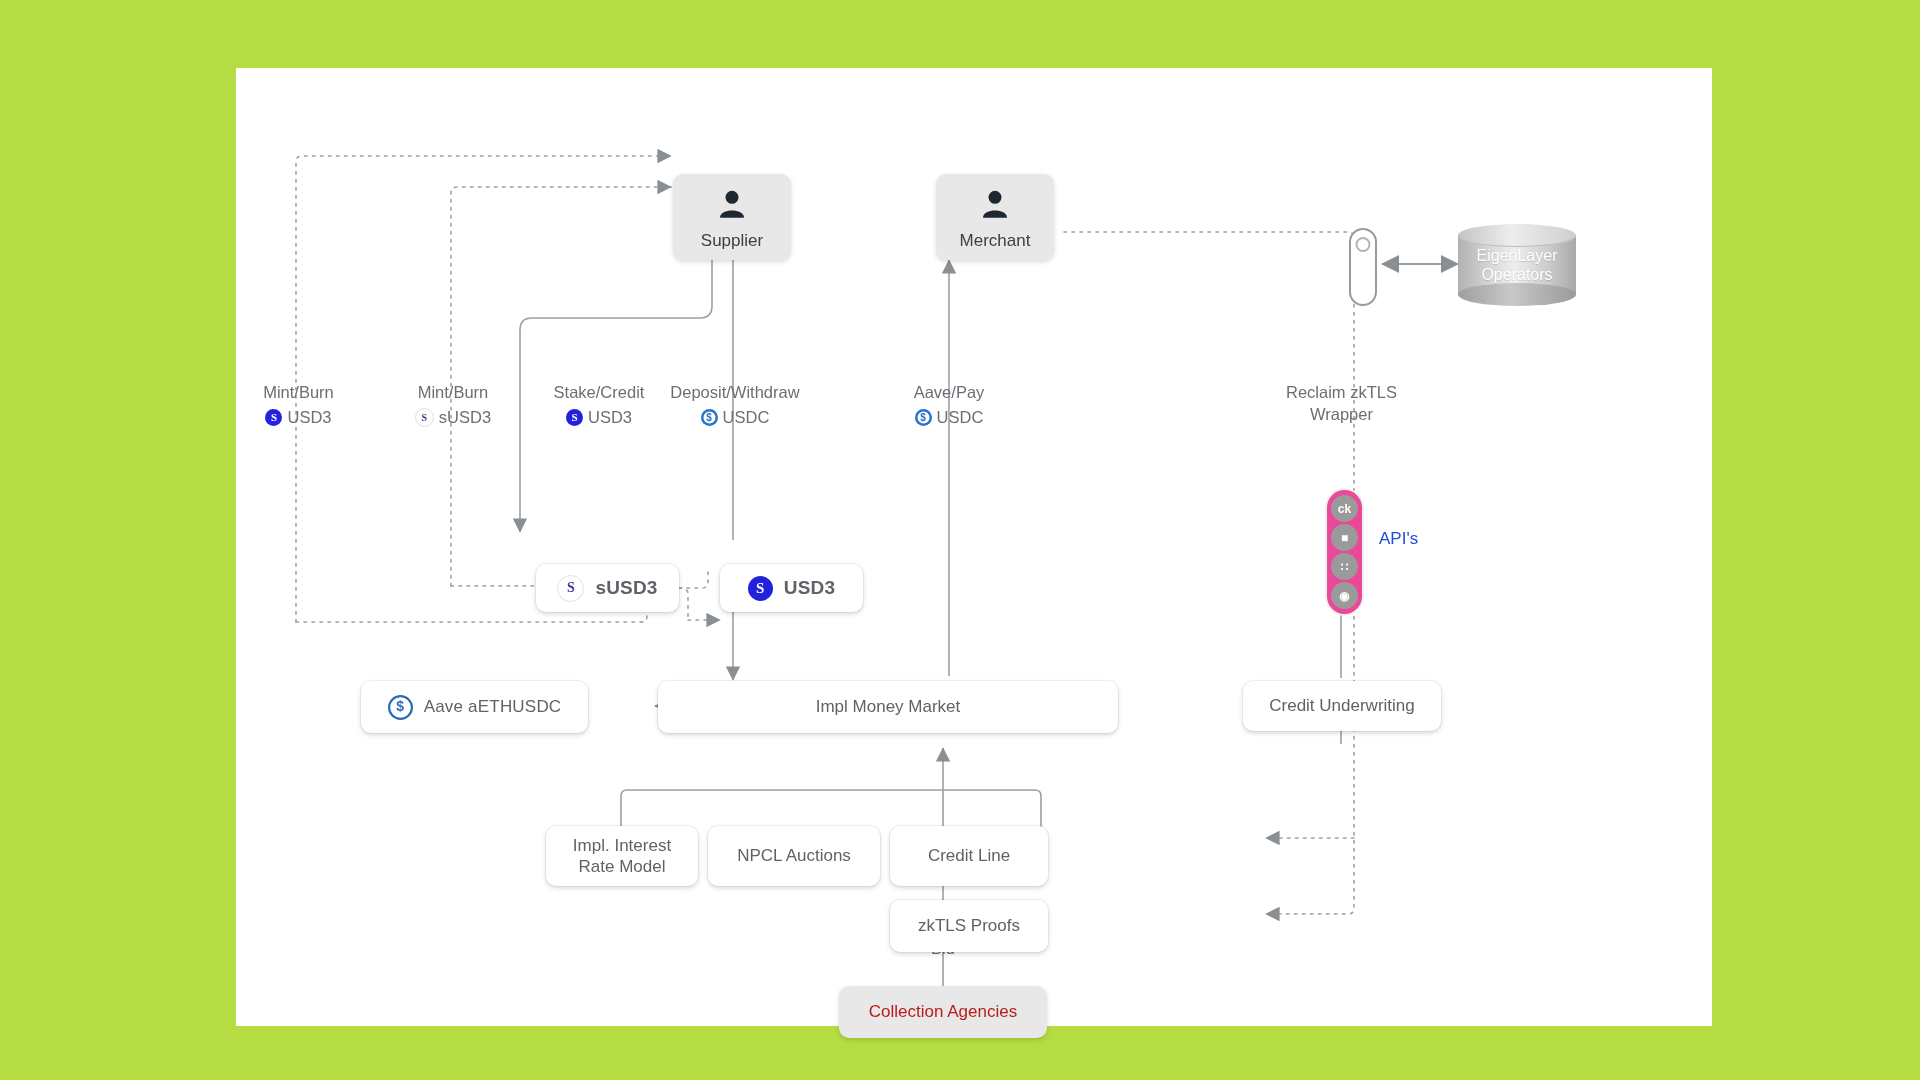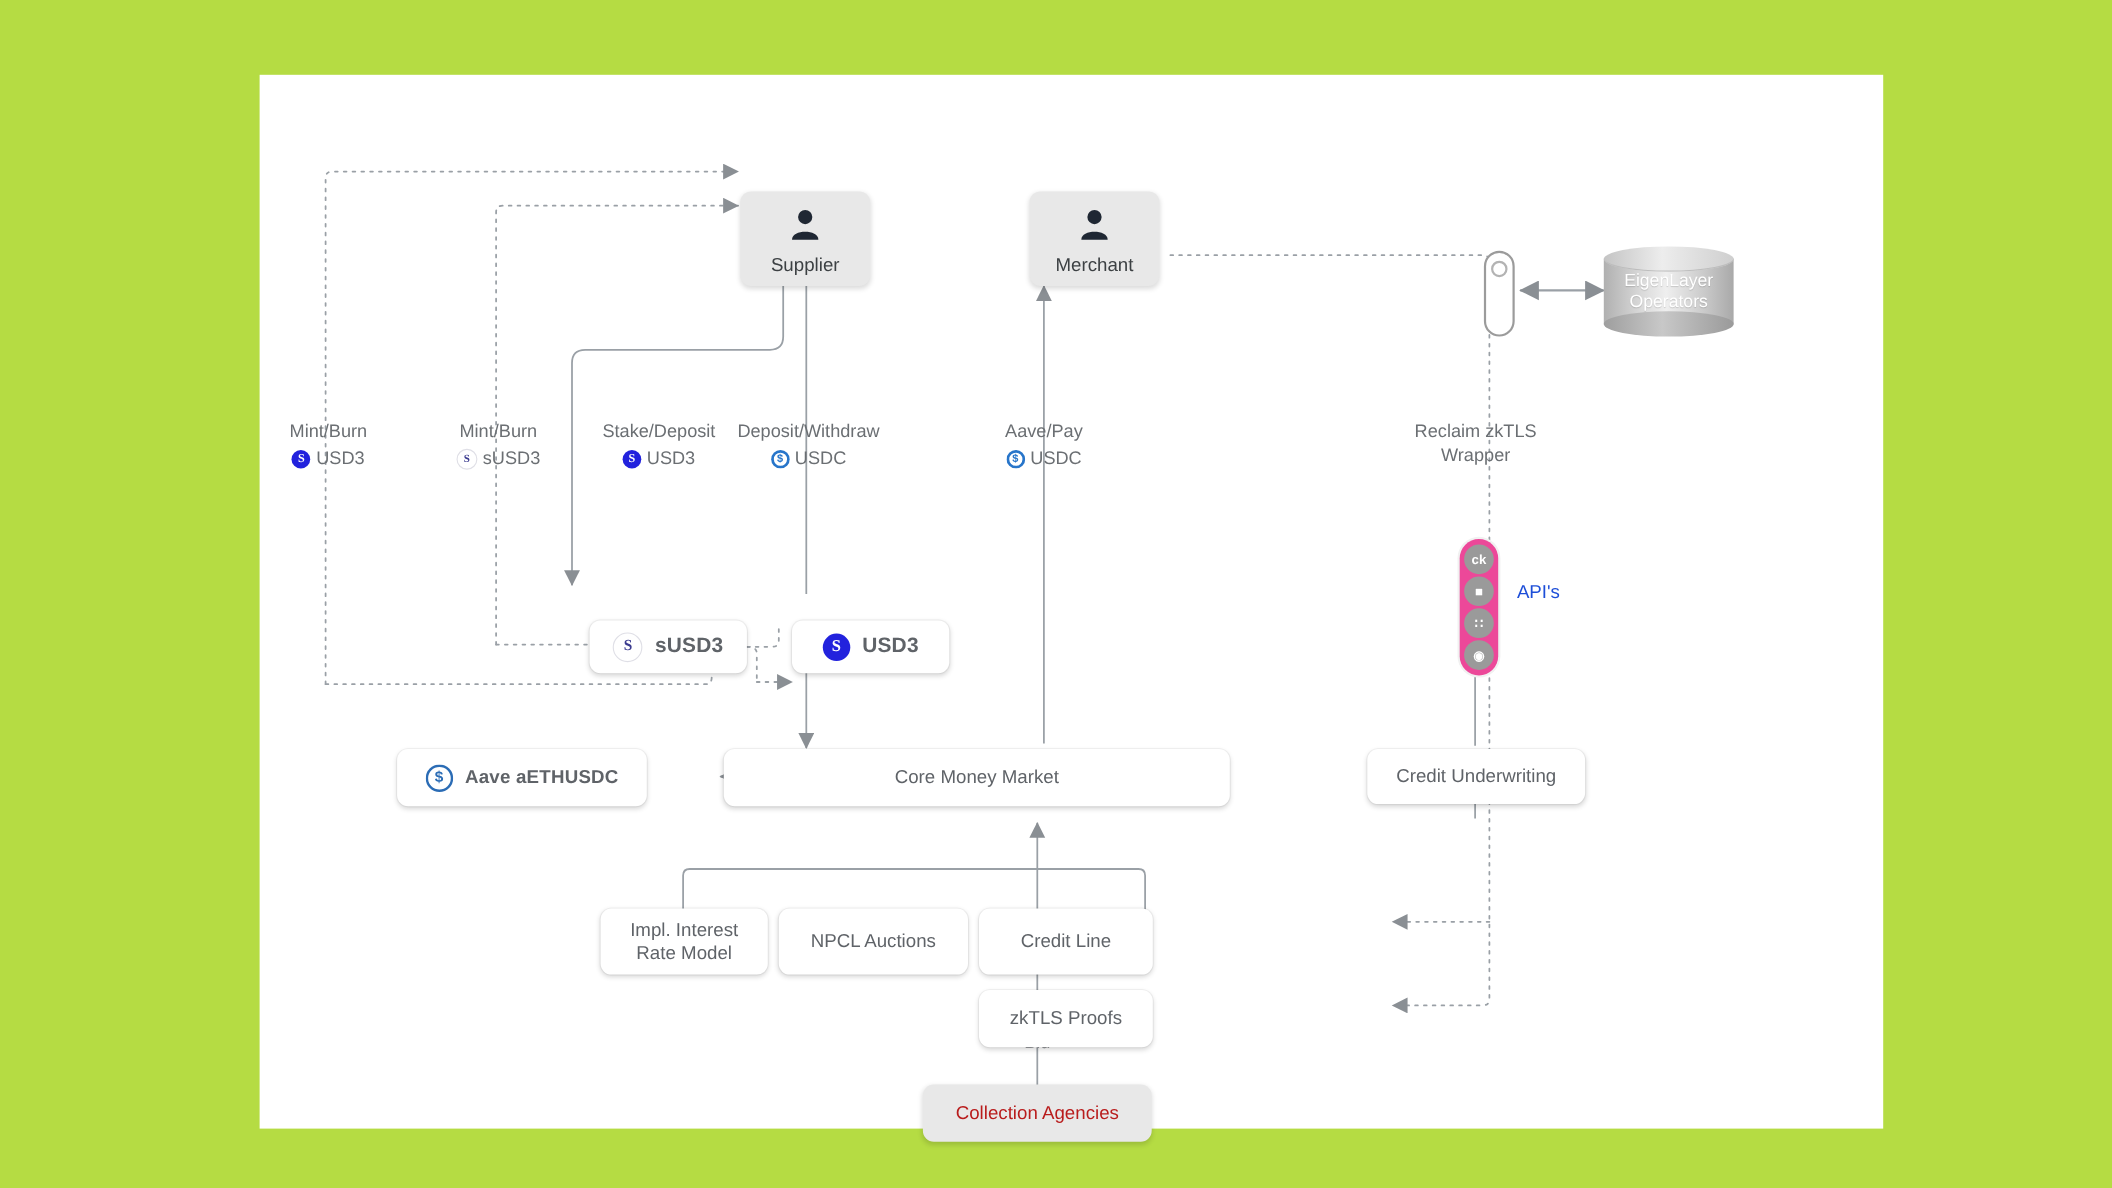--- a/index.html
+++ b/index.html
@@ -228,21 +228,21 @@
 
   <div class="edge-label" style="left:152px;top:313px;width:130px;">
     <div>Mint/Burn</div>
     <div class="tok">
       <span class="coin coin-susd3" style="width:17px;height:17px;font-size:10px;">S</span>
       <span class="small">sUSD3</span>
     </div>
   </div>
 
   <div class="edge-label" style="left:283px;top:313px;width:160px;">
-    <div>Stake/Deposit</div>
+    <div>Stake/Credit</div>
     <div class="tok">
       <span class="coin coin-usd3" style="width:17px;height:17px;font-size:11px;">S</span>
       <span class="small">USD3</span>
     </div>
   </div>
 
   <div class="edge-label" style="left:419px;top:313px;width:160px;">
     <div>Deposit/Withdraw</div>
     <div class="tok">
       <span class="coin coin-usdc" style="width:17px;height:17px;font-size:10px;">$</span>
@@ -292,25 +292,25 @@
     <span class="lbl">sUSD3</span>
   </div>
 
   <div class="node chip" style="left:484px;top:496px;width:143px;height:48px;">
     <span class="coin coin-usd3" style="width:25px;height:25px;font-size:15px;">S</span>
     <span class="lbl">USD3</span>
   </div>
 
   <div class="node chip" style="left:125px;top:613px;width:227px;height:52px;">
     <span class="coin coin-aave" style="width:25px;height:25px;font-size:14px;">$</span>
-    <span class="lbl" style="font-weight:700;font-size:17px;">Aave aETHUSDC</span>
+    <span class="lbl" style="font-weight:400;font-size:17px;">Aave aETHUSDC</span>
   </div>
 
   <div class="node" style="left:422px;top:613px;width:460px;height:52px;">
-    <span class="lbl">Core Money Market</span>
+    <span class="lbl">Impl Money Market</span>
   </div>
 
   <div class="node" style="left:1007px;top:613px;width:198px;height:50px;">
     <span class="lbl">Credit Underwriting</span>
   </div>
 
   <div class="node" style="left:310px;top:758px;width:152px;height:60px;">
     <span class="lbl">
       <span>Impl. Interest</span><br>
       <span>Rate Model</span>

